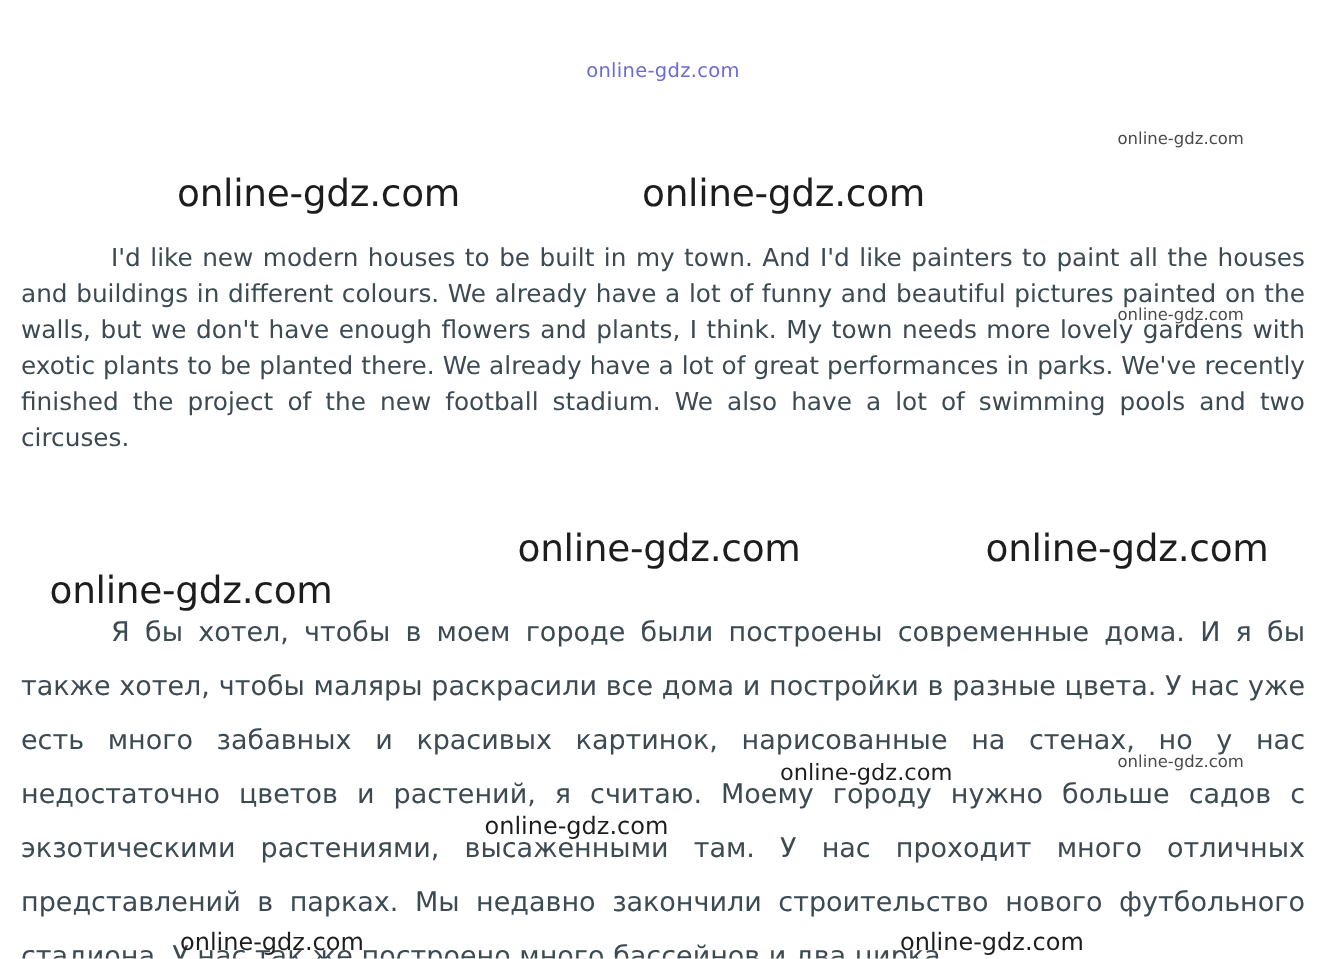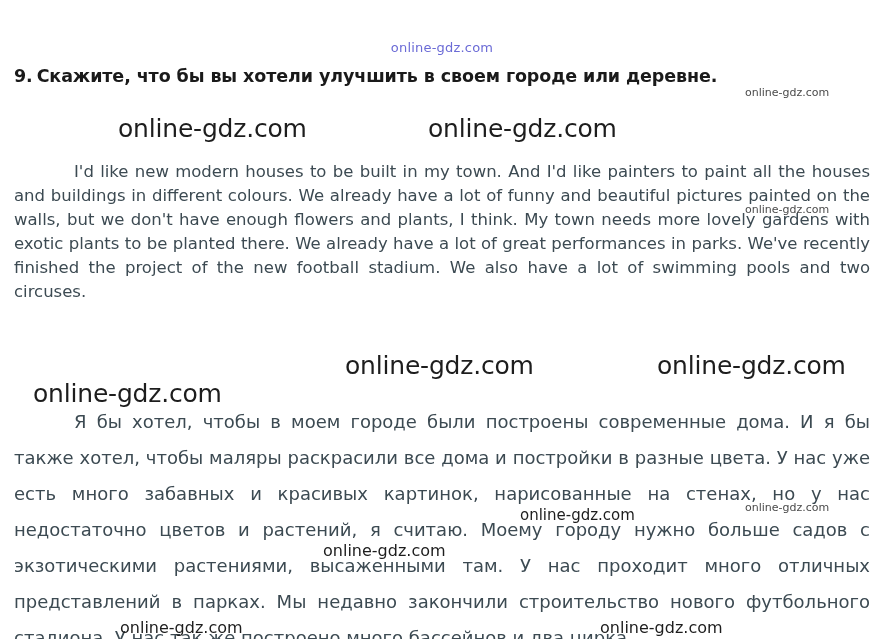--- a/index.html
+++ b/index.html
@@ -98,23 +98,20 @@
     color: #4a4a4a;
   }
 </style>
 </head>
 <body>
 
 <div class="page">
 
   <div class="wm-top">online-gdz.com</div>
 
-  <div class="task-heading">
-    <span class="num">9.</span><span>Скажите, что бы вы хотели улучшить в своем городе или деревне.</span>
-  </div>
 
   <div class="eng-block">
     <p>I'd like new modern houses to be built in my town. And I'd like painters to paint all the houses and buildings in different colours. We already have a lot of funny and beautiful pictures painted on the walls, but we don't have enough flowers and plants, I think. My town needs more lovely gardens with exotic plants to be planted there. We already have a lot of great performances in parks. We've recently finished the project of the new football stadium. We also have a lot of swimming pools and two circuses.</p>
   </div>
 
   <div class="rus-block">
     <p>Я бы хотел, чтобы в моем городе были построены современные дома. И я бы также хотел, чтобы маляры раскрасили все дома и постройки в разные цвета. У нас уже есть много забавных и красивых картинок, нарисованные на стенах, но у нас недостаточно цветов и растений, я считаю. Моему городу нужно больше садов с экзотическими растениями, высаженными там. У нас проходит много отличных представлений в парках. Мы недавно закончили строительство нового футбольного стадиона. У нас так же построено много бассейнов и два цирка.</p>
   </div>
 
   <div class="wm wm-small" style="left:745px; top:50px;">online-gdz.com</div>

